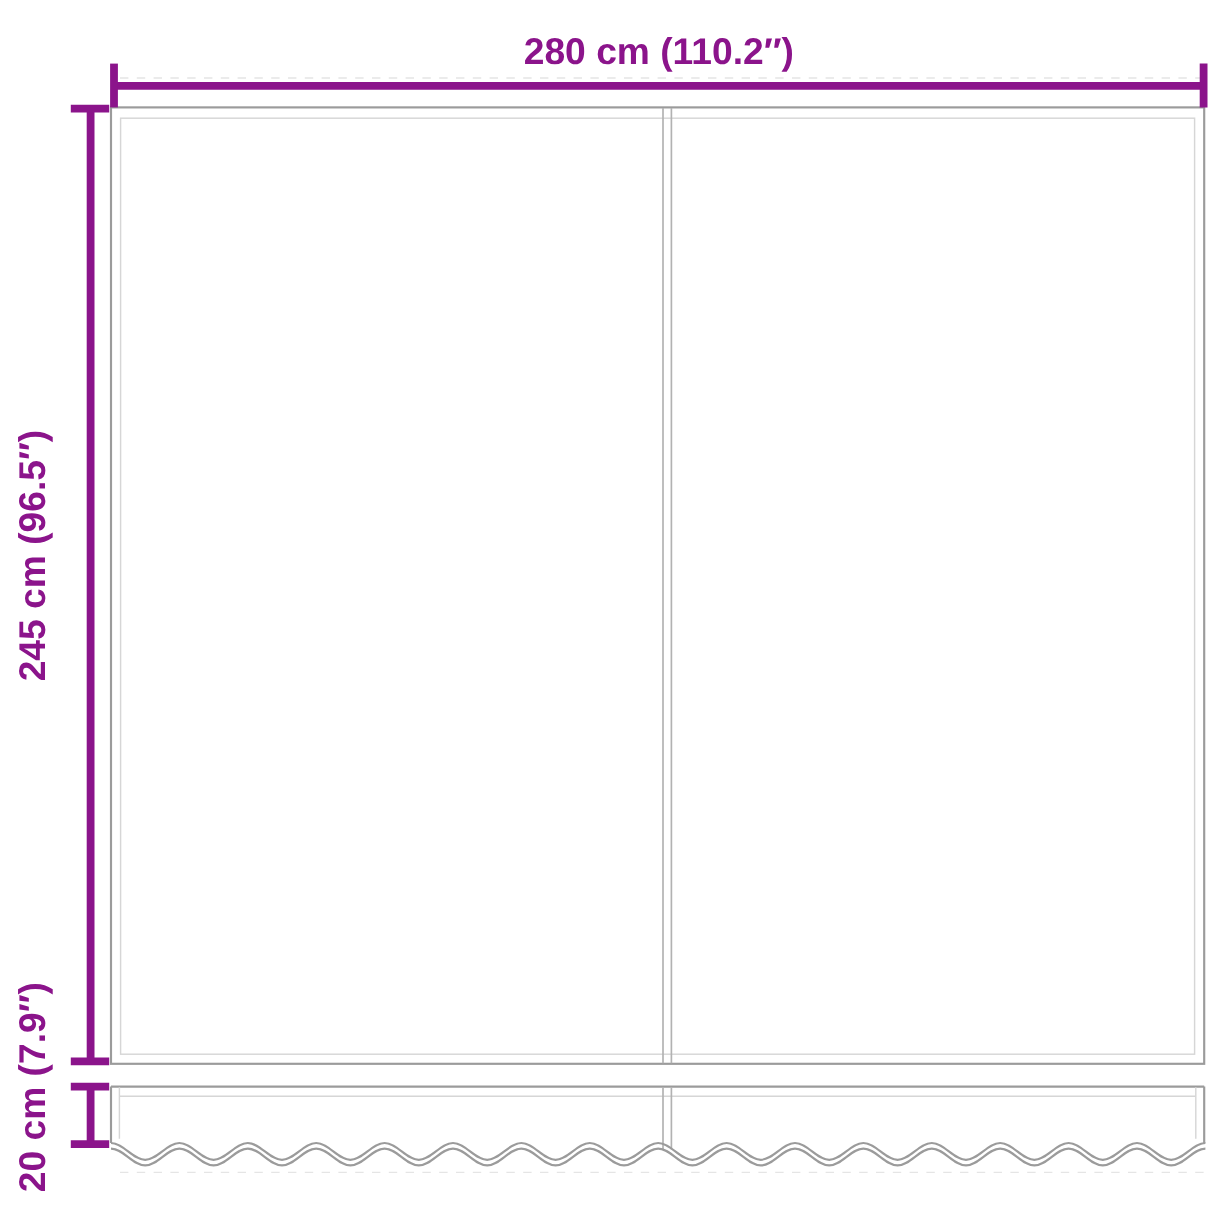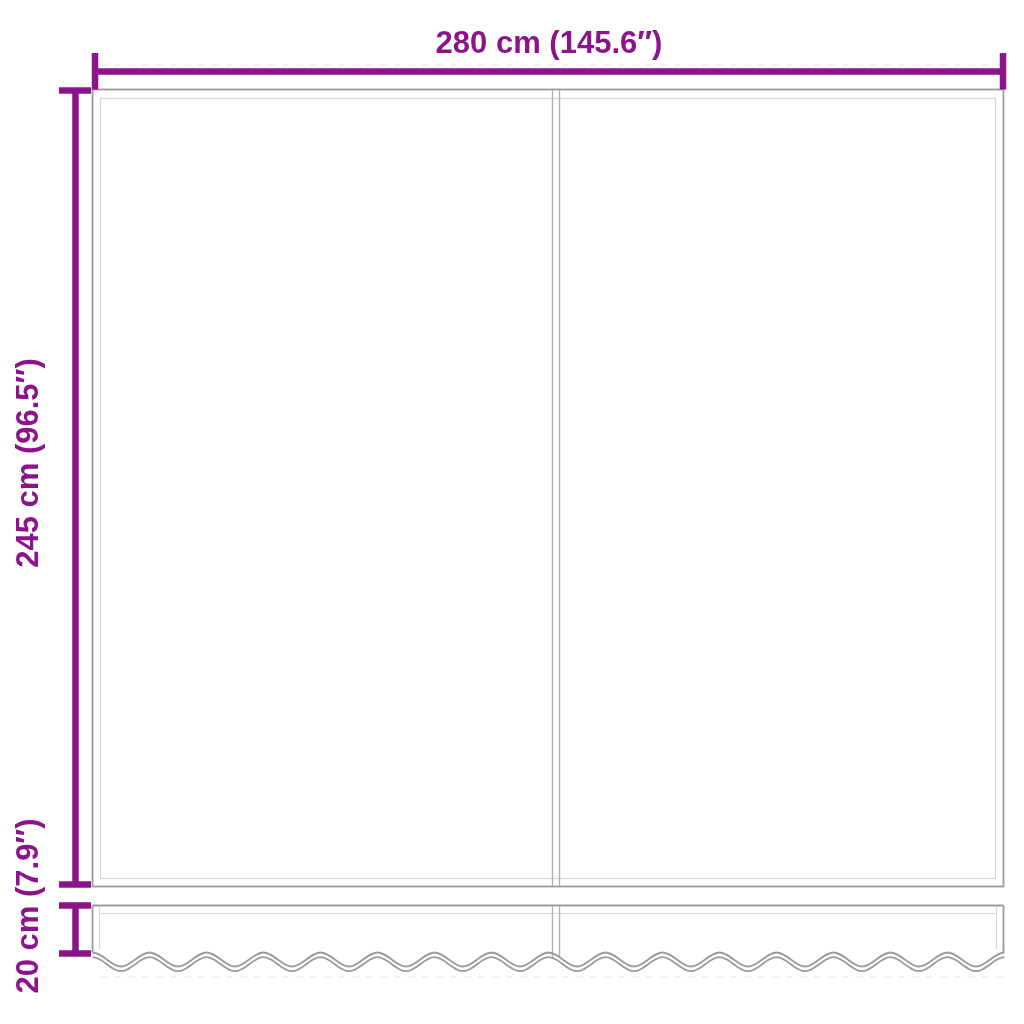--- a/index.html
+++ b/index.html
@@ -84,18 +84,18 @@
       <line class="dim" x1="75.5" y1="90.5" x2="75.5" y2="884.5"></line>
       <line class="dim" x1="59" y1="90.5" x2="91" y2="90.5"></line>
       <line class="dim" x1="59" y1="884.5" x2="91" y2="884.5"></line>
 
       <line class="dim" x1="75.5" y1="905.5" x2="75.5" y2="953.5"></line>
       <line class="dim" x1="59" y1="905.5" x2="91" y2="905.5"></line>
       <line class="dim" x1="59" y1="953.5" x2="91" y2="953.5"></line>
     </g>
   </svg>
 
-  <div class="dim-label dim-label--top">280 cm (145.6″)</div>
+  <div class="dim-label dim-label--top">280 cm (110.2″)</div>
 
   <div class="dim-label dim-label--rot dim-label--height">245 cm (96.5″)</div>
 
   <div class="dim-label dim-label--rot dim-label--valance">20 cm (7.9″)</div>
 </div>
 
 </body></html>

